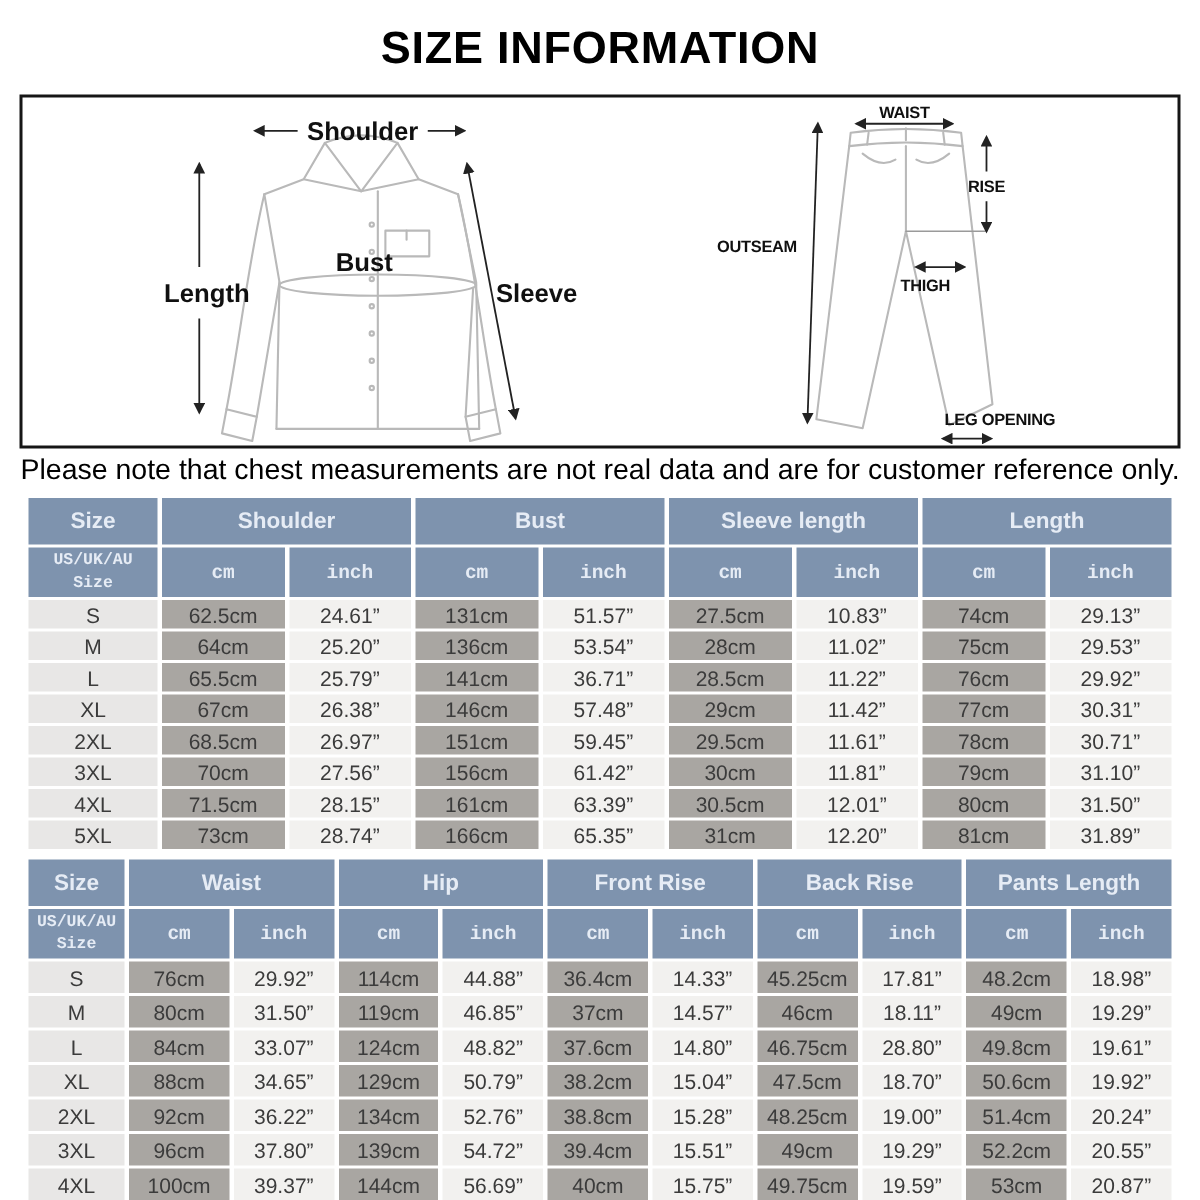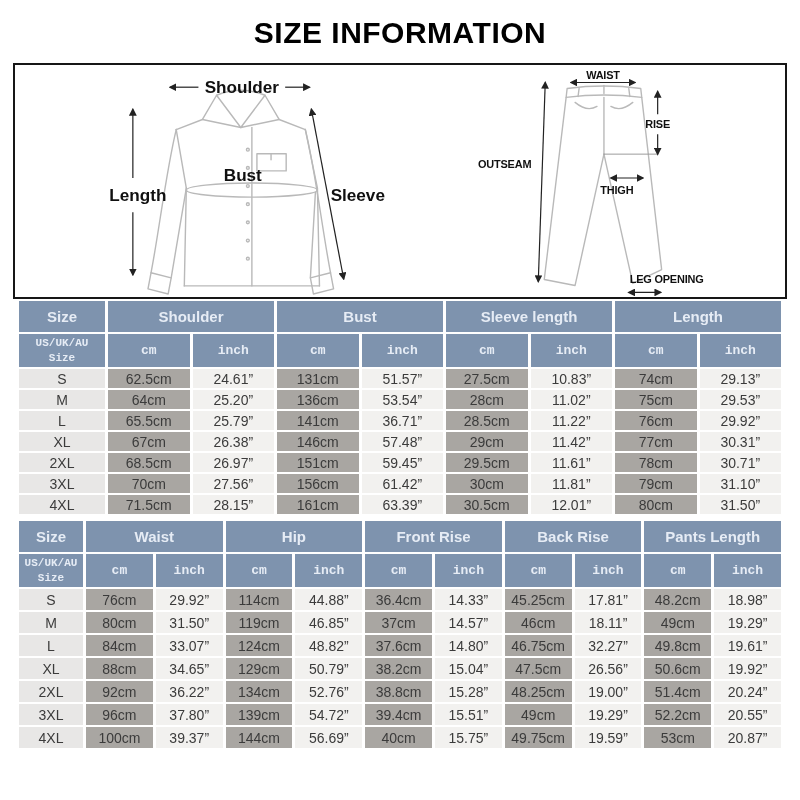--- a/index.html
+++ b/index.html
@@ -119,20 +119,21 @@
         <path d="M230,227 L262,227" marker-start="url(#ah2)" marker-end="url(#ah2)"></path>
       </g>
       <text x="204" y="12" text-anchor="middle" class="pants-label">WAIST</text>
       <text x="259" y="62" text-anchor="middle" class="pants-label">RISE</text>
       <text x="132" y="102" text-anchor="end" class="pants-label">OUTSEAM</text>
       <text x="218" y="128" text-anchor="middle" class="pants-label">THIGH</text>
       <text x="268" y="218" text-anchor="middle" class="pants-label">LEG OPENING</text>
     </svg>
   </div>
 
+  <p class="note">Please note that chest measurements are not real data and are for customer reference only.</p>
 
   <table id="table-tops">
       <colgroup>
         <col style="width: 86px;">
         <col>
         <col>
         <col>
         <col>
         <col>
         <col>
@@ -230,20 +231,31 @@
         <tr>
           <td class="size">4XL</td>
           <td class="cm">71.5cm</td>
           <td class="inch">28.15”</td>
           <td class="cm">161cm</td>
           <td class="inch">63.39”</td>
           <td class="cm">30.5cm</td>
           <td class="inch">12.01”</td>
           <td class="cm">80cm</td>
           <td class="inch">31.50”</td>
+        </tr>
+        <tr>
+          <td class="size">5XL</td>
+          <td class="cm">73cm</td>
+          <td class="inch">28.74”</td>
+          <td class="cm">166cm</td>
+          <td class="inch">65.35”</td>
+          <td class="cm">31cm</td>
+          <td class="inch">12.20”</td>
+          <td class="cm">81cm</td>
+          <td class="inch">31.89”</td>
         </tr>
       </tbody>
     </table>
   <table id="table-bottoms">
       <colgroup>
         <col style="width: 64px;">
         <col>
         <col>
         <col>
         <col>
@@ -307,34 +319,34 @@
         </tr>
         <tr>
           <td class="size">L</td>
           <td class="cm">84cm</td>
           <td class="inch">33.07”</td>
           <td class="cm">124cm</td>
           <td class="inch">48.82”</td>
           <td class="cm">37.6cm</td>
           <td class="inch">14.80”</td>
           <td class="cm">46.75cm</td>
-          <td class="inch">32.27”</td>
+          <td class="inch">28.80”</td>
           <td class="cm">49.8cm</td>
           <td class="inch">19.61”</td>
         </tr>
         <tr>
           <td class="size">XL</td>
           <td class="cm">88cm</td>
           <td class="inch">34.65”</td>
           <td class="cm">129cm</td>
           <td class="inch">50.79”</td>
           <td class="cm">38.2cm</td>
           <td class="inch">15.04”</td>
           <td class="cm">47.5cm</td>
-          <td class="inch">26.56”</td>
+          <td class="inch">18.70”</td>
           <td class="cm">50.6cm</td>
           <td class="inch">19.92”</td>
         </tr>
         <tr>
           <td class="size">2XL</td>
           <td class="cm">92cm</td>
           <td class="inch">36.22”</td>
           <td class="cm">134cm</td>
           <td class="inch">52.76”</td>
           <td class="cm">38.8cm</td>

